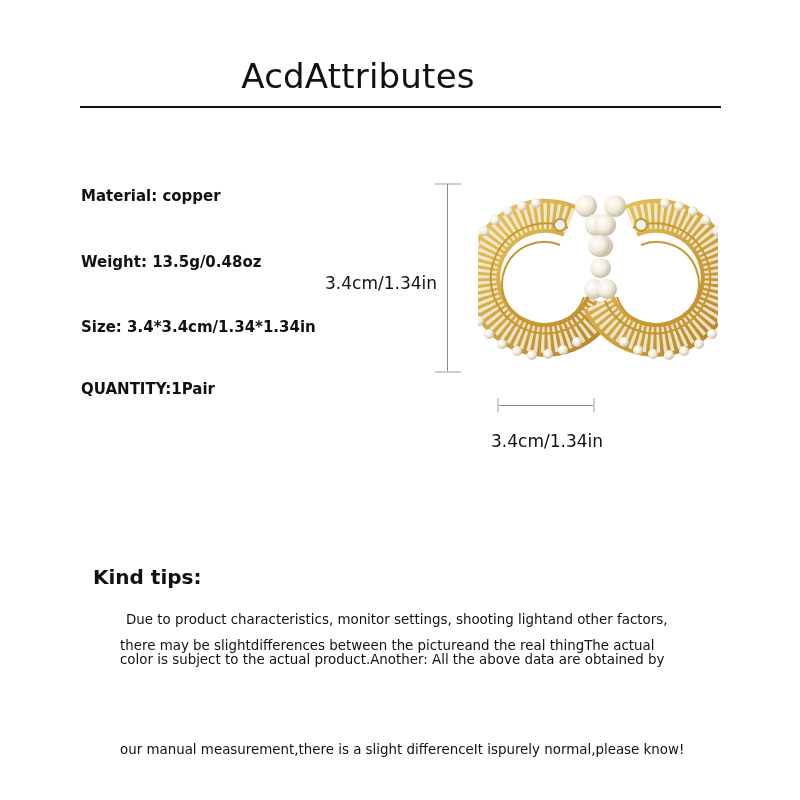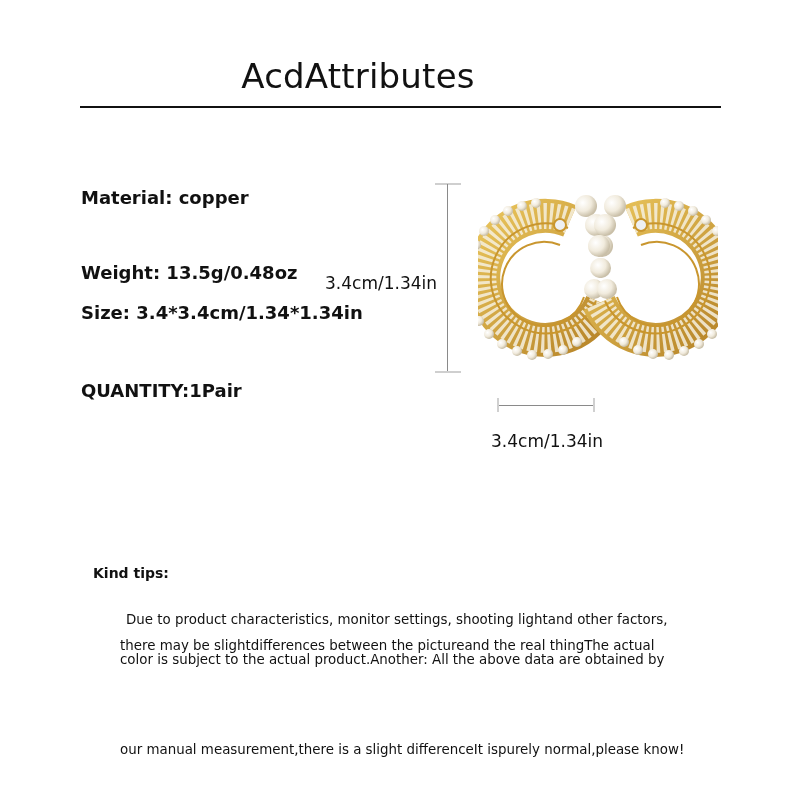--- a/index.html
+++ b/index.html
@@ -1,40 +1,40 @@
 <!DOCTYPE html>
 <html><head>
 <meta charset="utf-8">
 <style>
   html, body { margin:0; padding:0; background:#ffffff; }
   body { width:800px; height:800px; position:relative; overflow:hidden;
          font-family:"DejaVu Sans","Liberation Sans",sans-serif; color:#111; }
   .title { position:absolute; left:0; width:716px; top:56px; text-align:center;
            font-size:34px; font-weight:400; letter-spacing:0.2px; color:#111; }
   .divider { position:absolute; left:80px; top:106px; width:641px; height:2px; background:#111; }
-  .attr { position:absolute; left:81px; font-size:18px; font-weight:bold; color:#111; white-space:nowrap; }
+  .attr { position:absolute; left:81px; font-size:15px; font-weight:bold; color:#111; white-space:nowrap; }
   .dim-v { position:absolute; left:447px; top:184px; width:1px; height:188px; background:#8a8a8a; }
   .cap-v { position:absolute; width:26px; height:2px; background:#cfcfcf; }
   .dim-v-label { position:absolute; left:325px; top:273px; font-size:17px; color:#111; white-space:nowrap; }
   .dim-h { position:absolute; left:499px; top:405px; width:96px; height:1px; background:#8a8a8a; }
   .cap-h { position:absolute; width:2px; height:14px; background:#d0d0d0; }
   .dim-h-label { position:absolute; left:491px; top:431px; font-size:17px; color:#111; white-space:nowrap; }
   .photo { position:absolute; left:478px; top:178px; width:240px; height:205px; }
-  .tips-title { position:absolute; left:93px; top:565px; font-size:14px; font-weight:bold; color:#111; }
+  .tips-title { position:absolute; left:93px; top:565px; font-size:20px; font-weight:bold; color:#111; }
   .tip-line { position:absolute; left:120px; font-size:13.4px; color:#111; white-space:nowrap;text-align:right; }
 </style>
 </head>
 <body>
 
 <div class="title">AcdAttributes</div>
 <div class="divider"></div>
 
 <div class="attr" style="top:187px"><b>Material:</b><b> copper</b></div>
-<div class="attr" style="top:262px"><b>Weight:</b><b> 13.5g/0.48oz</b></div>
-<div class="attr" style="top:302px"><b>Size:</b><b> 3.4*3.4cm/1.34*1.34in</b></div>
+<div class="attr" style="top:253px"><b>Weight:</b><b> 13.5g/0.48oz</b></div>
+<div class="attr" style="top:318px"><b>Size:</b><b> 3.4*3.4cm/1.34*1.34in</b></div>
 <div class="attr" style="top:380px"><b>QUANTITY:</b><b>1Pair</b></div>
 
 <div class="cap-v" style="left:435px;top:183px"></div>
 <div class="dim-v"></div>
 <div class="cap-v" style="left:435px;top:371px"></div>
 <div class="dim-v-label">3.4cm/1.34in</div>
 
 <svg class="photo" viewBox="0 0 240 205">
   <defs>
     <radialGradient id="pearl" cx="35%" cy="35%" r="65%">

